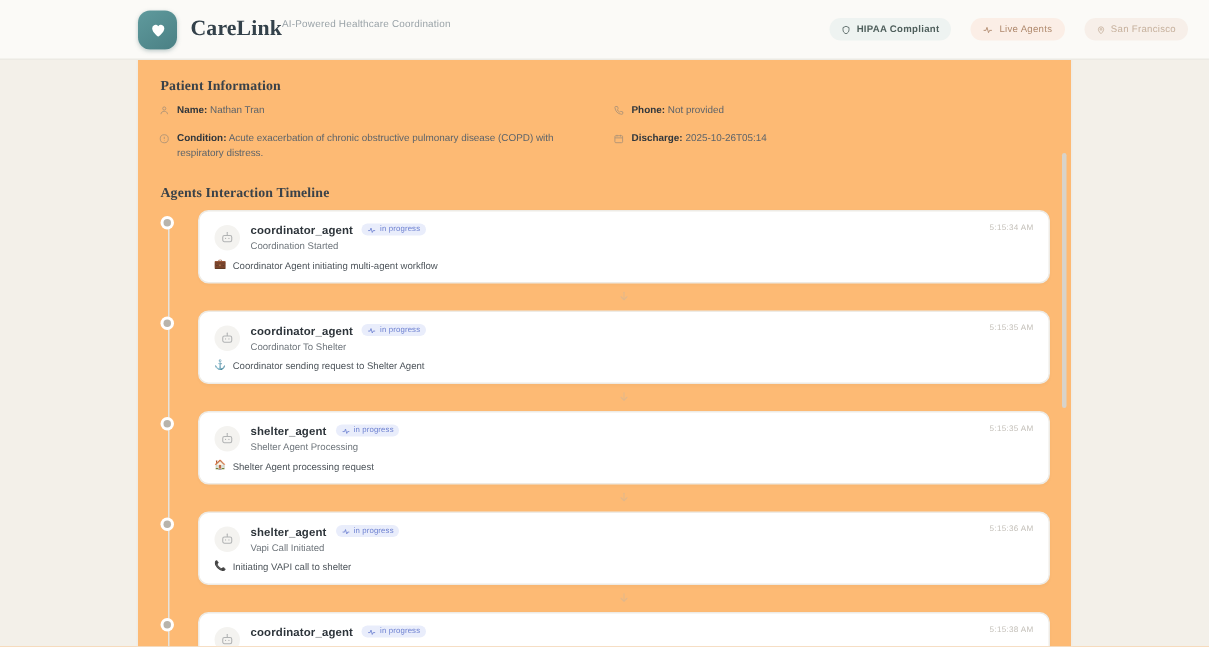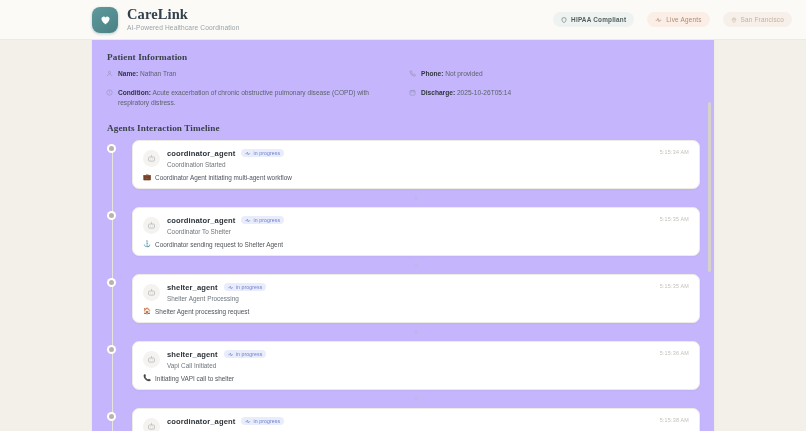--- a/index.html
+++ b/index.html
@@ -22,39 +22,39 @@
   }
   .brand{display:flex;align-items:center;gap:9px;margin-left:92px;}
   .logo{
     width:26px;height:26px;border-radius:8px;
     background:linear-gradient(145deg,#5f9a9d,#4a8084);
     display:flex;align-items:center;justify-content:center;
     box-shadow:0 1px 3px rgba(70,110,112,.35);
     flex:none;
   }
   .logo svg{display:block;}
-  .brand-txt{display:flex;flex-direction:column;line-height:1.05;}
+  .brand-txt{display:flex;flex-direction:row;line-height:1.05;}
   .brand-title{font-family:"Liberation Serif",serif;font-size:14.5px;font-weight:700;color:#33414a;letter-spacing:.1px;}
   .brand-sub{font-size:6.6px;color:#9aa3a8;margin-top:2px;letter-spacing:.15px;}
 
   .badges{display:flex;align-items:center;gap:13px;margin-left:auto;margin-right:14px;}
   .badge{
     display:flex;align-items:center;gap:4px;
     height:15px;padding:0 8px;border-radius:9px;
     font-size:6.4px;letter-spacing:.2px;white-space:nowrap;
   }
   .badge svg{display:block;flex:none;}
   .badge.hipaa{background:#eef3f1;color:#4f5f5c;font-weight:700;}
   .badge.live{background:#fbeee6;color:#b08a6e;}
   .badge.loc{background:#f7efe9;color:#c6b09c;}
 
   
   .panel{
     position:absolute;left:92px;top:40px;width:622px;height:391px;
-    background:#c4b5fd;
+    background:#fdba74;
     box-shadow:0 0 0 1px #f0ece5;
     overflow:hidden;
   }
   .panel-inner{padding:12px 14px 0 14px;}
 
   .sec-title{
     font-family:"Liberation Serif",serif;
     font-size:9.2px;font-weight:700;color:#3a4249;letter-spacing:.1px;
     margin:0 0 7px 1px;
   }

